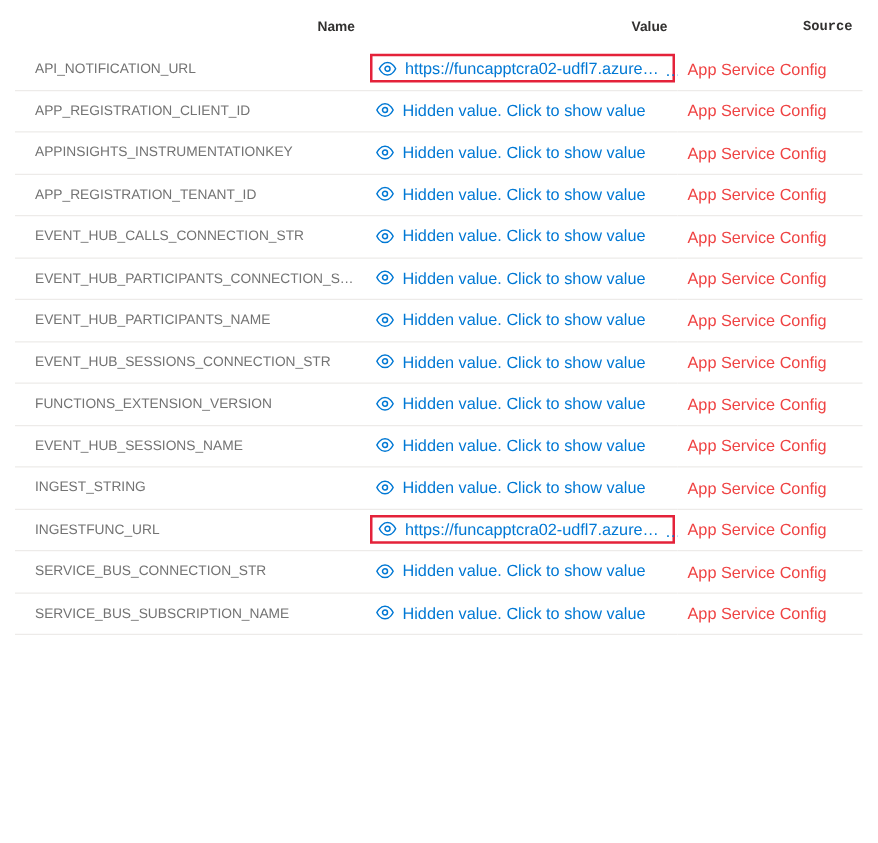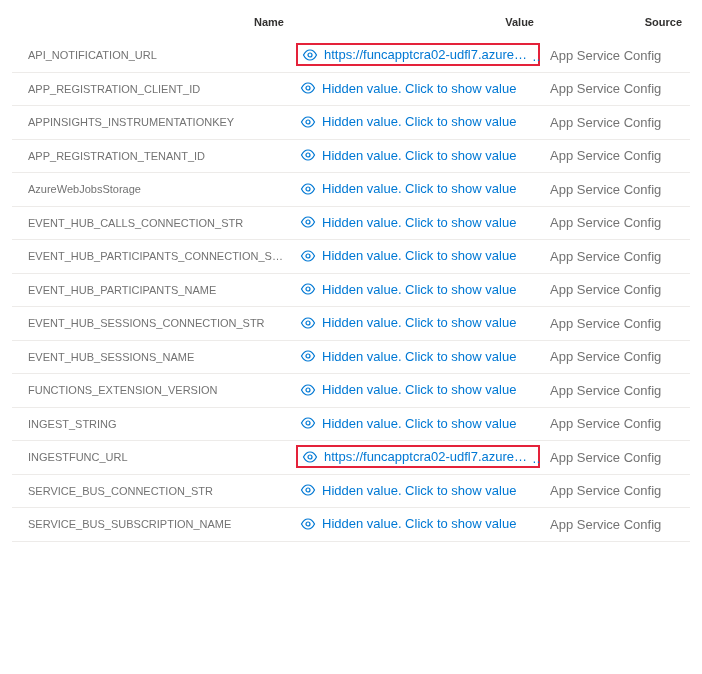--- a/index.html
+++ b/index.html
@@ -19,21 +19,21 @@
   }
   th {
     text-align: right;
     font-weight: 600;
     font-size: 11px;
     padding: 6px 8px 10px 8px;
     border-bottom: 1px solid transparent;
   }
   th.col-name { width: 280px; }
   th.col-value { width: 250px; }
-  th.col-source { width: auto; }
+  th.col-source { width: auto; font-family: Liberation Mono, monospace; }
   td {
     padding: 8px 8px;
     border-bottom: 1px solid #edebe9;
     vertical-align: middle;
     white-space: nowrap;
     overflow: hidden;
     text-overflow: ellipsis;
   }
   td.name-cell {
     color: #737373;
@@ -65,21 +65,21 @@
   }
   .eye-icon svg { display:block; }
   .value-text {
     color: #0078d4;
     overflow: hidden;
     text-overflow: ellipsis;
     white-space: nowrap;
     max-width: 210px;
   }
   td.source-cell {
-    color: #737373;
+    color: #ef4444;
     font-size: 13px;
   }
 </style>
 </head>
 <body>
 
 <table>
   <thead>
     <tr>
       <th class="col-name">Name</th>
@@ -134,33 +134,20 @@
               <svg width="16" height="12" viewBox="0 0 16 12" fill="none">
                 <path d="M8 1C4 1 1.5 6 1.5 6S4 11 8 11s6.5-5 6.5-5S12 1 8 1z" stroke="#0078d4" stroke-width="1.2" fill="none"></path>
                 <circle cx="8" cy="6" r="2" stroke="#0078d4" stroke-width="1.2" fill="none"></circle>
               </svg>
             </span>
             <span class="value-text">Hidden value. Click to show value</span>
           </span></td>
         <td class="source-cell">App Service Config</td>
       </tr>
       <tr>
-        <td class="name-cell">AzureWebJobsStorage</td>
-        <td class="value-cell"><span class="value-wrap">
-            <span class="eye-icon">
-              <svg width="16" height="12" viewBox="0 0 16 12" fill="none">
-                <path d="M8 1C4 1 1.5 6 1.5 6S4 11 8 11s6.5-5 6.5-5S12 1 8 1z" stroke="#0078d4" stroke-width="1.2" fill="none"></path>
-                <circle cx="8" cy="6" r="2" stroke="#0078d4" stroke-width="1.2" fill="none"></circle>
-              </svg>
-            </span>
-            <span class="value-text">Hidden value. Click to show value</span>
-          </span></td>
-        <td class="source-cell">App Service Config</td>
-      </tr>
-      <tr>
         <td class="name-cell">EVENT_HUB_CALLS_CONNECTION_STR</td>
         <td class="value-cell"><span class="value-wrap">
             <span class="eye-icon">
               <svg width="16" height="12" viewBox="0 0 16 12" fill="none">
                 <path d="M8 1C4 1 1.5 6 1.5 6S4 11 8 11s6.5-5 6.5-5S12 1 8 1z" stroke="#0078d4" stroke-width="1.2" fill="none"></path>
                 <circle cx="8" cy="6" r="2" stroke="#0078d4" stroke-width="1.2" fill="none"></circle>
               </svg>
             </span>
             <span class="value-text">Hidden value. Click to show value</span>
           </span></td>
@@ -199,34 +186,34 @@
               <svg width="16" height="12" viewBox="0 0 16 12" fill="none">
                 <path d="M8 1C4 1 1.5 6 1.5 6S4 11 8 11s6.5-5 6.5-5S12 1 8 1z" stroke="#0078d4" stroke-width="1.2" fill="none"></path>
                 <circle cx="8" cy="6" r="2" stroke="#0078d4" stroke-width="1.2" fill="none"></circle>
               </svg>
             </span>
             <span class="value-text">Hidden value. Click to show value</span>
           </span></td>
         <td class="source-cell">App Service Config</td>
       </tr>
       <tr>
+        <td class="name-cell">FUNCTIONS_EXTENSION_VERSION</td>
+        <td class="value-cell"><span class="value-wrap">
+            <span class="eye-icon">
+              <svg width="16" height="12" viewBox="0 0 16 12" fill="none">
+                <path d="M8 1C4 1 1.5 6 1.5 6S4 11 8 11s6.5-5 6.5-5S12 1 8 1z" stroke="#0078d4" stroke-width="1.2" fill="none"></path>
+                <circle cx="8" cy="6" r="2" stroke="#0078d4" stroke-width="1.2" fill="none"></circle>
+              </svg>
+            </span>
+            <span class="value-text">Hidden value. Click to show value</span>
+          </span></td>
+        <td class="source-cell">App Service Config</td>
+      </tr>
+      <tr>
         <td class="name-cell">EVENT_HUB_SESSIONS_NAME</td>
-        <td class="value-cell"><span class="value-wrap">
-            <span class="eye-icon">
-              <svg width="16" height="12" viewBox="0 0 16 12" fill="none">
-                <path d="M8 1C4 1 1.5 6 1.5 6S4 11 8 11s6.5-5 6.5-5S12 1 8 1z" stroke="#0078d4" stroke-width="1.2" fill="none"></path>
-                <circle cx="8" cy="6" r="2" stroke="#0078d4" stroke-width="1.2" fill="none"></circle>
-              </svg>
-            </span>
-            <span class="value-text">Hidden value. Click to show value</span>
-          </span></td>
-        <td class="source-cell">App Service Config</td>
-      </tr>
-      <tr>
-        <td class="name-cell">FUNCTIONS_EXTENSION_VERSION</td>
         <td class="value-cell"><span class="value-wrap">
             <span class="eye-icon">
               <svg width="16" height="12" viewBox="0 0 16 12" fill="none">
                 <path d="M8 1C4 1 1.5 6 1.5 6S4 11 8 11s6.5-5 6.5-5S12 1 8 1z" stroke="#0078d4" stroke-width="1.2" fill="none"></path>
                 <circle cx="8" cy="6" r="2" stroke="#0078d4" stroke-width="1.2" fill="none"></circle>
               </svg>
             </span>
             <span class="value-text">Hidden value. Click to show value</span>
           </span></td>
         <td class="source-cell">App Service Config</td>

